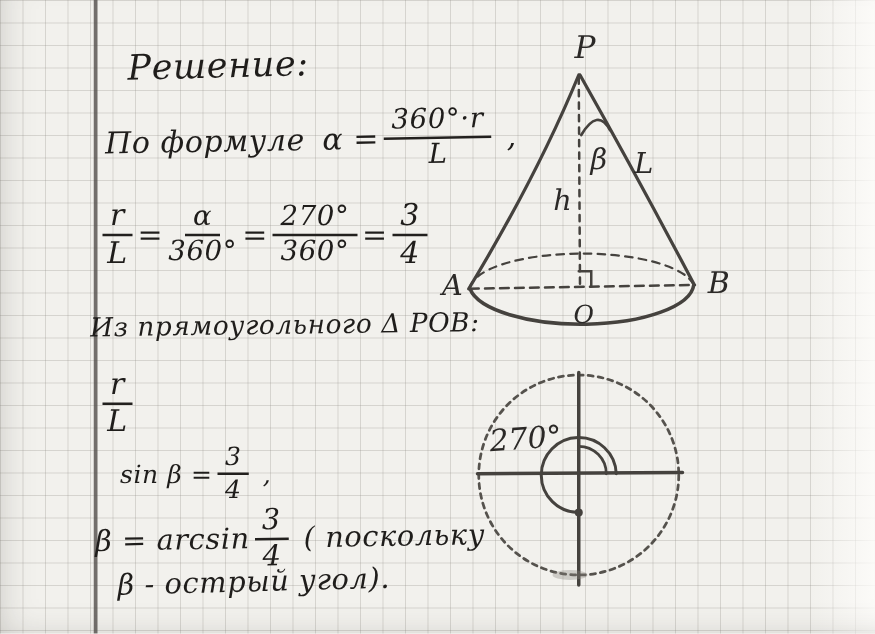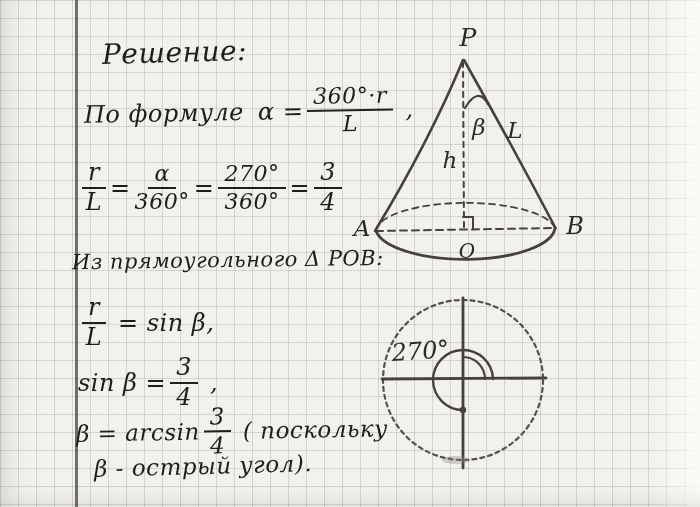--- a/index.html
+++ b/index.html
@@ -28,21 +28,21 @@
     position:absolute;inset:0;pointer-events:none;
     box-shadow:inset 14px -10px 30px -18px rgba(90,85,80,.35);
   }
   .hw{font-style:italic;letter-spacing:.5px;}
   .line{position:absolute;display:flex;align-items:center;white-space:pre;}
   .heading{position:absolute;left:102px;top:36px;font-size:28px;transform:rotate(-1.5deg);}
   .l2{left:84px;top:86px;font-size:24px;transform:rotate(-1deg);}
   .l3{left:78px;top:160px;font-size:24px;}
   .l4{left:72px;top:248px;font-size:21px;transform:rotate(-0.8deg);}
   .l5{left:78px;top:295px;font-size:24px;}
-  .l6{left:78px;top:355px;font-size:24px;}
+  .l6{left:96px;top:355px;font-size:20px;}
   .l7{left:76px;top:404px;font-size:23px;transform:rotate(-1deg);}
   .l8{left:94px;top:453px;font-size:23px;transform:rotate(-1.5deg);}
   .frac{display:inline-flex;flex-direction:column;align-items:center;line-height:1.08;margin:0 4px;}
   .frac .num{padding:0 6px 1px;border-bottom:2.5px solid #22201e;}
   .frac .den{padding-top:1px;}
   .frac.small{font-size:.92em;}
   .sp{display:inline-block;width:14px;}
   .sp2{display:inline-block;width:8px;}
   svg{position:absolute;overflow:visible;}
   svg text{font-family:"DejaVu Serif",serif;font-style:italic;fill:#2b2927;}
@@ -91,21 +91,20 @@
   </div>
 
   <div class="line l4 hw">Из прямоугольного Δ POB:</div>
 
   <div class="line l5 hw">
     <span class="frac">
       <span class="num">r</span>
       <span class="den">L</span>
     </span>
     <span class="sp2"></span>
-    <span>= sin β,</span>
   </div>
 
   <div class="line l6 hw">
     <span>sin β =</span>
     <span class="frac">
       <span class="num">3</span>
       <span class="den">4</span>
     </span>
     <span> ,</span>
   </div>

